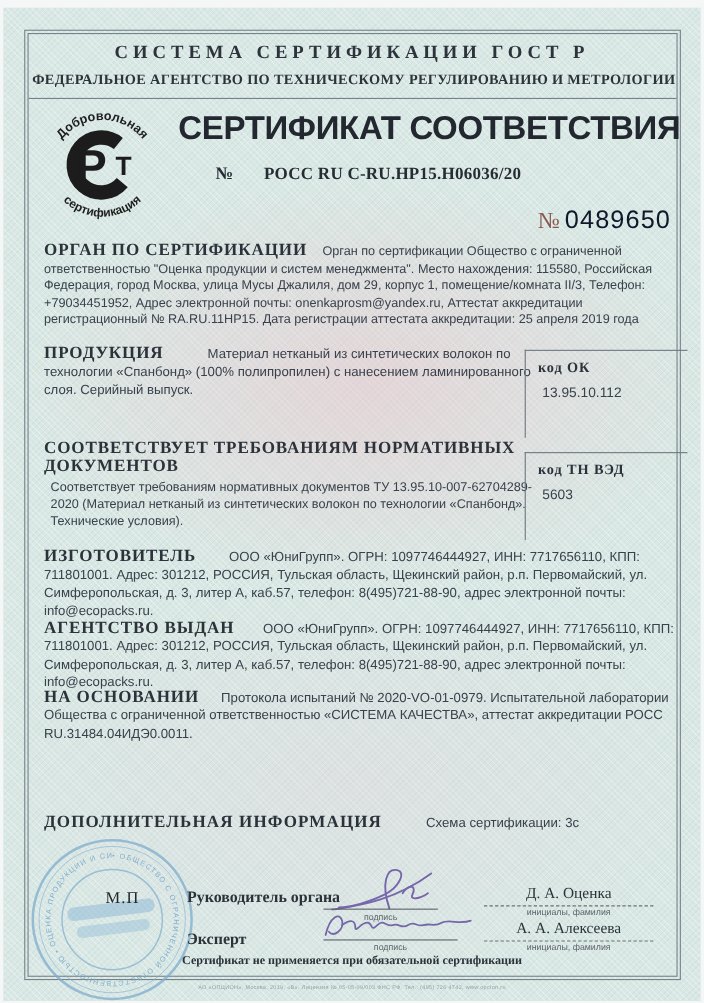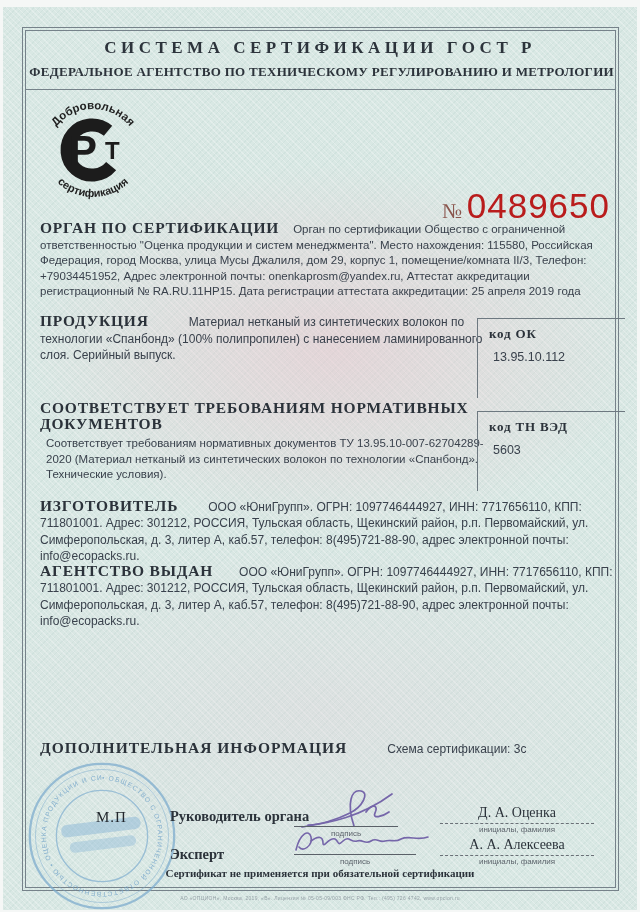--- a/index.html
+++ b/index.html
@@ -27,21 +27,21 @@
            font-weight:bold;color:#262c33;white-space:nowrap;}
   .numline .no{font-size:16px;}
   .numline .val{font-size:15.5px;margin-left:28px;letter-spacing:0.2px;}
   .validity{position:absolute;left:187px;top:181px;font-family:"Liberation Serif",serif;
             font-weight:bold;font-size:15px;color:#262c33;white-space:nowrap;}
   .validity .d1{margin-left:30px;}
   .validity .po{margin-left:40px;}
   .validity .d2{margin-left:30px;}
   .blank-number{position:absolute;right:30px;top:186px;white-space:nowrap;}
   .blank-number .no{font-family:"Liberation Serif",serif;font-size:21px;color:#8a564e;}
-  .blank-number .digits{font-size:35px;color:#b91c1c;letter-spacing:1px;}
+  .blank-number .digits{font-size:23px;color:#0f172a;letter-spacing:1px;}
   .section{position:absolute;left:40px;font-size:11.5px;line-height:15.6px;color:#39414c;}
   .slabel{font-family:"Liberation Serif",serif;font-weight:bold;font-size:15.5px;
           letter-spacing:0.8px;color:#2b323a;}
   .sec-organ{top:220px;width:570px;}
   .sec-organ .slabel{margin-right:14px;}
   .sec-product{top:313px;width:444px;font-size:12px;line-height:16.5px;}
   .sec-product .slabel{margin-right:40px;}
   .codebox{position:absolute;left:477px;width:136px;height:72px;
            border-top:1px solid #6d7880;border-left:1px solid #6d7880;padding:7px 0 0 11px;}
   .codebox .cb-label{font-family:"Liberation Serif",serif;font-weight:bold;font-size:13px;
@@ -107,21 +107,25 @@
     <text font-family="Liberation Sans, sans-serif" font-size="11" font-weight="bold" fill="#1f1f1f">
       <textPath href="#arcB" startOffset="50%" text-anchor="middle">сертификация</textPath>
     </text>
     <g transform="translate(62,54)">
       <circle r="25" fill="none" stroke="#1c1c1c" stroke-width="13" stroke-dasharray="117 40" transform="rotate(40)"></circle>
       <text x="-23" y="15" font-family="Liberation Sans, sans-serif" font-size="42" font-weight="bold" fill="#1c1c1c">Р</text>
       <text x="13" y="9" font-family="Liberation Sans, sans-serif" font-size="24" font-weight="bold" fill="#1c1c1c">Т</text>
     </g>
   </svg>
 
-
+  <div class="title">СЕРТИФИКАТ СООТВЕТСТВИЯ</div>
+
+  <div class="numline">
+    <span class="no">№</span><span class="val">РОСС RU C-RU.НР15.Н06036/20</span>
+  </div>
 
 
   <div class="blank-number">
     <span class="no">№</span> <span class="digits">0489650</span>
   </div>
 
   <div class="section sec-organ">
     <span class="slabel">ОРГАН ПО СЕРТИФИКАЦИИ</span><span>Орган по сертификации Общество с ограниченной ответственностью "Оценка продукции и систем менеджмента". Место нахождения: 115580, Российская Федерация, город Москва, улица Мусы Джалиля, дом 29, корпус 1, помещение/комната II/3, Телефон: +79034451952, Адрес электронной почты: onenkaprosm@yandex.ru, Аттестат аккредитации регистрационный № RA.RU.11НР15. Дата регистрации аттестата аккредитации: 25 апреля 2019 года</span>
   </div>
 
@@ -145,20 +149,23 @@
   </div>
 
   <div class="section sec-manu">
     <span class="slabel">ИЗГОТОВИТЕЛЬ</span><span>ООО «ЮниГрупп». ОГРН: 1097746444927, ИНН: 7717656110, КПП: 711801001. Адрес: 301212, РОССИЯ, Тульская область, Щекинский район, р.п. Первомайский, ул. Симферопольская, д. 3, литер А, каб.57, телефон: 8(495)721-88-90, адрес электронной почты: info@ecopacks.ru.</span>
   </div>
 
   <div class="section sec-issued">
     <span class="slabel">АГЕНТСТВО ВЫДАН</span><span>ООО «ЮниГрупп». ОГРН: 1097746444927, ИНН: 7717656110, КПП: 711801001. Адрес: 301212, РОССИЯ, Тульская область, Щекинский район, р.п. Первомайский, ул. Симферопольская, д. 3, литер А, каб.57, телефон: 8(495)721-88-90, адрес электронной почты: info@ecopacks.ru.</span>
   </div>
 
+  <div class="section sec-basis">
+    <span class="slabel">НА ОСНОВАНИИ</span><span>Протокола испытаний № 2020-VO-01-0979. Испытательной лаборатории Общества с ограниченной ответственностью «СИСТЕМА КАЧЕСТВА», аттестат аккредитации РОСС RU.31484.04ИДЭ0.0011.</span>
+  </div>
 
   <div class="section sec-add">
     <span class="slabel">ДОПОЛНИТЕЛЬНАЯ ИНФОРМАЦИЯ</span><span>Схема сертификации: 3с</span>
   </div>
 
   <svg class="seal" viewBox="0 0 160 160">
     <defs>
       <path id="sealRing" d="M 80,21 a 59,59 0 1 1 -0.1,0"></path>
     </defs>
     <circle cx="80" cy="80" r="76" fill="none" stroke="rgba(125,172,206,0.75)" stroke-width="2.4"></circle>

